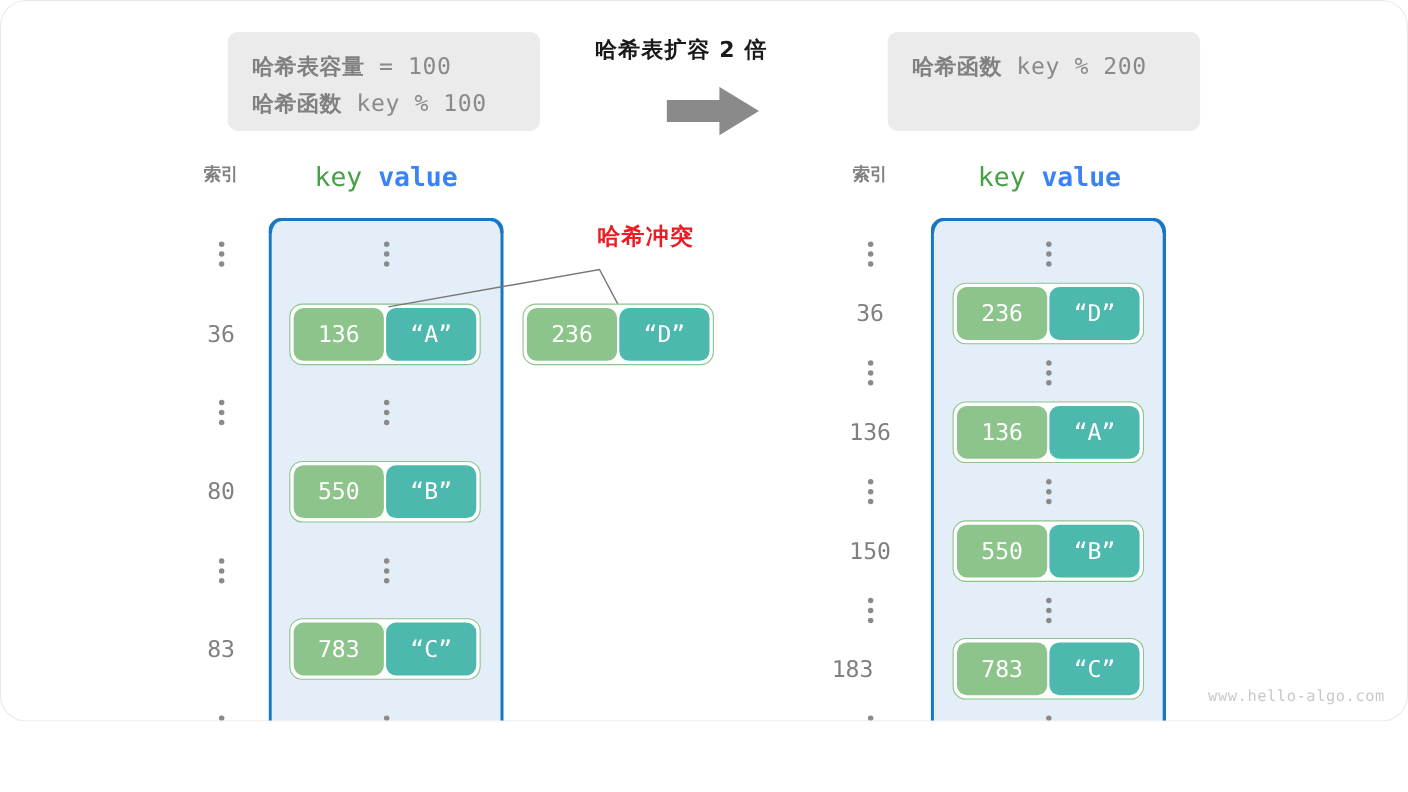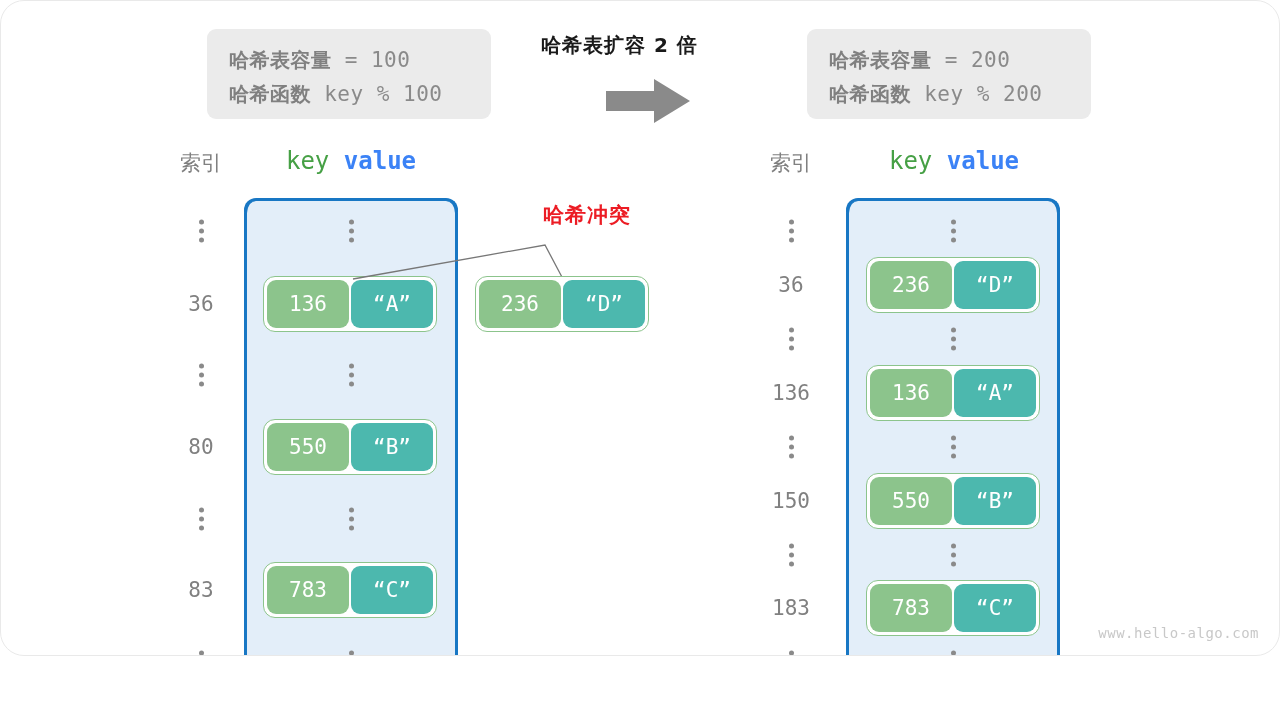--- a/index.html
+++ b/index.html
@@ -68,22 +68,22 @@
 
   
   .col-header {
     position: absolute;
     font-family: "DejaVu Sans Mono", "Liberation Mono", monospace;
     font-size: 24px;
     white-space: pre;
   }
   .hdr-index {
     font-family: "DejaVu Sans", "Liberation Sans", sans-serif;
-    font-weight: normal;
-    font-size: 21px;
+    font-weight: bold;
+    font-size: 16px;
     color: #808080;
   }
   .hdr-key   { color: #46a045; }
   .hdr-value { color: #3b82f6; font-weight: bold; }
 
   #hdr-left-index  { left: 170px; top: 148px; width: 60px; text-align: center; }
   #hdr-left-kv     { left: 262px; top: 146px; width: 176px; text-align: center; }
   #hdr-right-index { left: 760px; top: 148px; width: 60px; text-align: center; }
   #hdr-right-kv    { left: 865px; top: 146px; width: 176px; text-align: center; }
 
@@ -205,21 +205,20 @@
     <div class="info-line"><span class="cn">哈希表容量</span><span> = 100</span></div>
     <div class="info-line"><span class="cn">哈希函数</span><span> key % 100</span></div>
   </div>
 
   <div id="transform-title">哈希表扩容 2 倍</div>
   <svg id="arrow-icon" viewBox="0 0 84 44">
     <polygon points="0,12 48,12 48,0 84,22 48,44 48,32 0,32" fill="#8a8a8a"></polygon>
   </svg>
 
   <div class="info-box" id="info-right">
-    <div class="info-line"><span class="cn">哈希表容量</span><span> = 200</span></div>
     <div class="info-line"><span class="cn">哈希函数</span><span> key % 200</span></div>
   </div>
 
   <div class="col-header hdr-index" id="hdr-left-index">索引</div>
   <div class="col-header" id="hdr-left-kv"><span class="hdr-key">key</span> <span class="hdr-value">value</span></div>
 
   <div class="col-header hdr-index" id="hdr-right-index">索引</div>
   <div class="col-header" id="hdr-right-kv"><span class="hdr-key">key</span> <span class="hdr-value">value</span></div>
 
   <div class="bucket" id="bucket-left"></div>
@@ -331,21 +330,21 @@
       <div class="dots" style="left: 755px; top: 554px;">
         <i></i>
         <i></i>
         <i></i>
       </div>
       <div class="dots" style="left: 917px; top: 554px;">
         <i></i>
         <i></i>
         <i></i>
       </div>
-      <div class="idx-label" style="left: 755px; top: 607px;">183</div>
+      <div class="idx-label" style="left: 739px; top: 607px;">183</div>
       <div class="entry" style="left: 865px; top: 607px;">
         <div class="cell key">783</div>
         <div class="cell value">“C”</div>
       </div>
       <div class="dots" style="left: 755px; top: 661px;">
         <i></i>
         <i></i>
         <i></i>
       </div>
       <div class="dots" style="left: 917px; top: 661px;">

